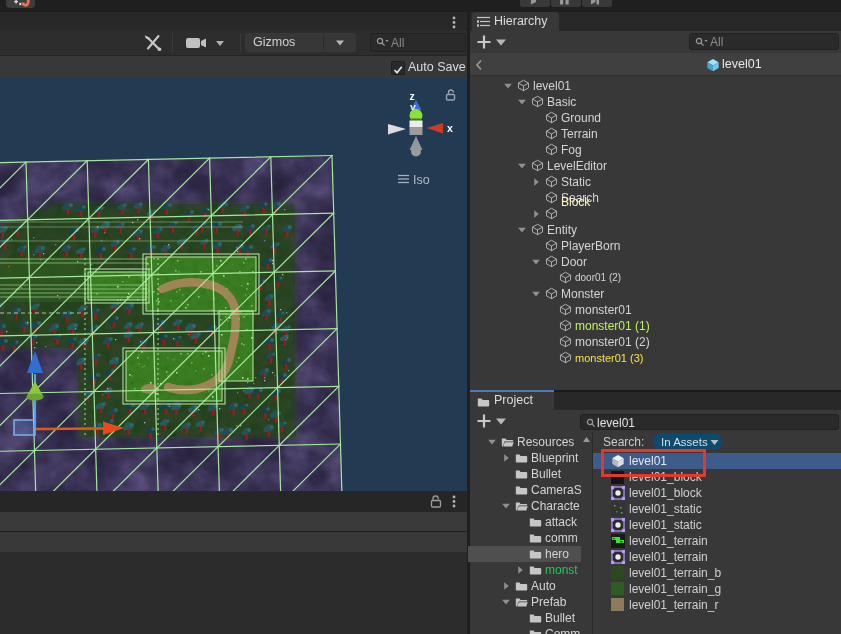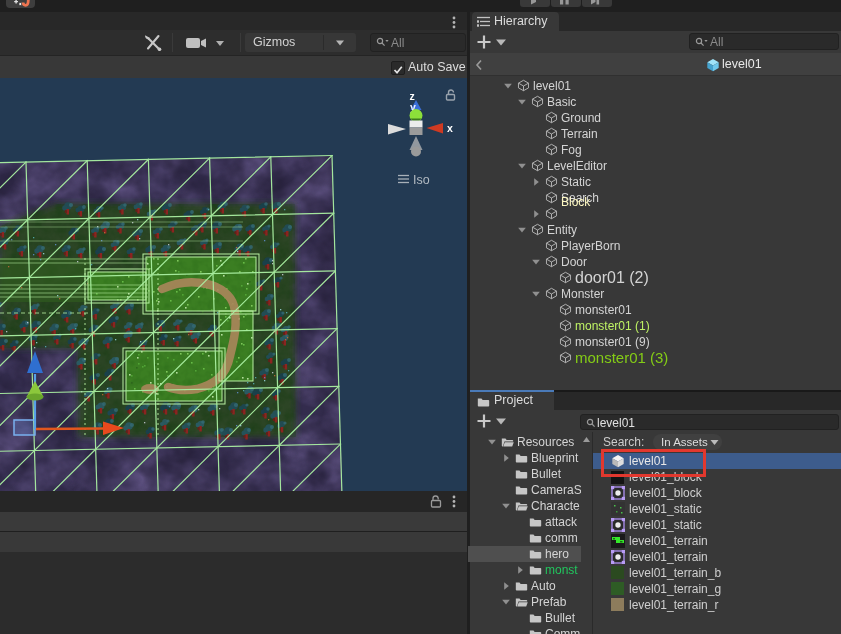--- a/index.html
+++ b/index.html
@@ -1238,21 +1238,21 @@
       <path d="M1.8 5.1 L8 8.6 L14.2 5.1 M8 8.6 V14.4"></path>
     </g>
   </svg>
 <div style="position:absolute;left:561px;top:254px;height:16px;line-height:16px;font-size:12px;color:#d4d4d4">Door</div>
 <svg width="13" height="13" viewBox="0 0 16 16" style="position:absolute;left:559px;top:271px">
     <g fill="none" stroke="#bdbdbd" stroke-width="1.1" stroke-linejoin="round">
       <path d="M8 1.6 L14.2 5.1 V10.9 L8 14.4 L1.8 10.9 V5.1 Z"></path>
       <path d="M1.8 5.1 L8 8.6 L14.2 5.1 M8 8.6 V14.4"></path>
     </g>
   </svg>
-<div style="position:absolute;left:575px;top:270px;height:16px;line-height:16px;font-size:16px;color:#d4d4d4">door01 (2)</div>
+<div style="position:absolute;left:575px;top:270px;height:16px;line-height:16px;font-size:10px;color:#d4d4d4">door01 (2)</div>
 <svg width="10" height="10" viewBox="0 0 10 10" style="position:absolute;left:531px;top:289px">
     <polygon points="1.2,2.8 8.8,2.8 5,7.6" fill="#909090"></polygon>
   </svg>
 <svg width="13" height="13" viewBox="0 0 16 16" style="position:absolute;left:545px;top:287px">
     <g fill="none" stroke="#bdbdbd" stroke-width="1.1" stroke-linejoin="round">
       <path d="M8 1.6 L14.2 5.1 V10.9 L8 14.4 L1.8 10.9 V5.1 Z"></path>
       <path d="M1.8 5.1 L8 8.6 L14.2 5.1 M8 8.6 V14.4"></path>
     </g>
   </svg>
 <div style="position:absolute;left:561px;top:286px;height:16px;line-height:16px;font-size:12px;color:#d4d4d4">Monster</div>
@@ -1269,28 +1269,28 @@
       <path d="M1.8 5.1 L8 8.6 L14.2 5.1 M8 8.6 V14.4"></path>
     </g>
   </svg>
 <div style="position:absolute;left:575px;top:318px;height:16px;line-height:16px;font-size:12px;color:#bef264">monster01 (1)</div>
 <svg width="13" height="13" viewBox="0 0 16 16" style="position:absolute;left:559px;top:335px">
     <g fill="none" stroke="#bdbdbd" stroke-width="1.1" stroke-linejoin="round">
       <path d="M8 1.6 L14.2 5.1 V10.9 L8 14.4 L1.8 10.9 V5.1 Z"></path>
       <path d="M1.8 5.1 L8 8.6 L14.2 5.1 M8 8.6 V14.4"></path>
     </g>
   </svg>
-<div style="position:absolute;left:575px;top:334px;height:16px;line-height:16px;font-size:12px;color:#d4d4d4">monster01 (9)</div>
+<div style="position:absolute;left:575px;top:334px;height:16px;line-height:16px;font-size:12px;color:#d4d4d4">monster01 (2)</div>
 <svg width="13" height="13" viewBox="0 0 16 16" style="position:absolute;left:559px;top:351px">
     <g fill="none" stroke="#bdbdbd" stroke-width="1.1" stroke-linejoin="round">
       <path d="M8 1.6 L14.2 5.1 V10.9 L8 14.4 L1.8 10.9 V5.1 Z"></path>
       <path d="M1.8 5.1 L8 8.6 L14.2 5.1 M8 8.6 V14.4"></path>
     </g>
   </svg>
-<div style="position:absolute;left:575px;top:350px;height:16px;line-height:16px;font-size:15px;color:#84cc16">monster01 (3)</div>
+<div style="position:absolute;left:575px;top:350px;height:16px;line-height:16px;font-size:11px;color:#fde047">monster01 (3)</div>
 <div style="position:absolute;left:470px;top:390px;width:371px;height:2px;background:#191919"></div>
 <div style="position:absolute;left:470px;top:392px;width:371px;height:18px;background:#282828"></div>
 <div style="position:absolute;left:470px;top:390px;width:84px;height:2px;background:#4a7ab8"></div>
 <div style="position:absolute;left:470px;top:392px;width:84px;height:18px;background:#383838"></div>
 <svg width="13" height="13" viewBox="0 0 16 16" style="position:absolute;left:477px;top:396px">
     <path d="M1 3 h4.5 l1.5 1.8 H14 a1 1 0 0 1 1 1 V12 a1 1 0 0 1 -1 1 H2 a1 1 0 0 1 -1 -1 Z" fill="#c6c6c6"></path>
   </svg>
 <div style="position:absolute;left:494px;top:393px;font-size:12.5px;color:#dcdcdc">Project</div>
 <div style="position:absolute;left:470px;top:410px;width:371px;height:22px;background:#383838"></div>
 <svg width="32" height="16" viewBox="0 0 32 16" style="position:absolute;left:476px;top:413px">
@@ -1377,21 +1377,21 @@
 <div style="position:absolute;left:531px;top:594px;height:16px;line-height:16px;font-size:12px;color:#d4d4d4;width:50px;overflow:hidden;white-space:nowrap">Prefab</div>
 <svg width="13" height="13" viewBox="0 0 16 16" style="position:absolute;left:529px;top:612px">
     <path d="M1 3 h4.5 l1.5 1.8 H14 a1 1 0 0 1 1 1 V12 a1 1 0 0 1 -1 1 H2 a1 1 0 0 1 -1 -1 Z" fill="#c6c6c6"></path>
   </svg>
 <div style="position:absolute;left:545px;top:610px;height:16px;line-height:16px;font-size:12px;color:#d4d4d4;width:36px;overflow:hidden;white-space:nowrap">Bullet</div>
 <svg width="13" height="13" viewBox="0 0 16 16" style="position:absolute;left:529px;top:628px">
     <path d="M1 3 h4.5 l1.5 1.8 H14 a1 1 0 0 1 1 1 V12 a1 1 0 0 1 -1 1 H2 a1 1 0 0 1 -1 -1 Z" fill="#c6c6c6"></path>
   </svg>
 <div style="position:absolute;left:545px;top:626px;height:16px;line-height:16px;font-size:12px;color:#d4d4d4;width:36px;overflow:hidden;white-space:nowrap">Comm</div>
 <div style="position:absolute;left:603px;top:435px;font-size:12px;color:#cccccc">Search:</div>
-<div style="position:absolute;left:653px;top:434px;width:69px;height:16px;background:#404040;border-radius:8px">
+<div style="position:absolute;left:653px;top:434px;width:69px;height:16px;background:#0c4a6e;border-radius:8px">
 <span style="position:absolute;left:8px;top:0;font-size:11.5px;color:#dddddd;line-height:16px">In Assets</span>
 <svg width="9" height="16" viewBox="0 0 9 16" style="position:absolute;left:57px;top:0">
       <polygon points="0.5,6 8.5,6 4.5,11" fill="#bbbbbb"></polygon>
     </svg>
 </div>
 <div style="position:absolute;left:593px;top:453px;width:248px;height:16px;background:#3d5c8c"></div>
 <svg width="14" height="14" viewBox="0 0 16 16" style="position:absolute;left:611px;top:454px">
     <polygon points="8,1 14.5,4.8 8,8.6 1.5,4.8" fill="#f5f5f5"></polygon>
     <polygon points="1.5,4.8 8,8.6 8,15.2 1.5,11.4" fill="#b9b9b9"></polygon>
     <polygon points="14.5,4.8 8,8.6 8,15.2 14.5,11.4" fill="#dddddd"></polygon>

